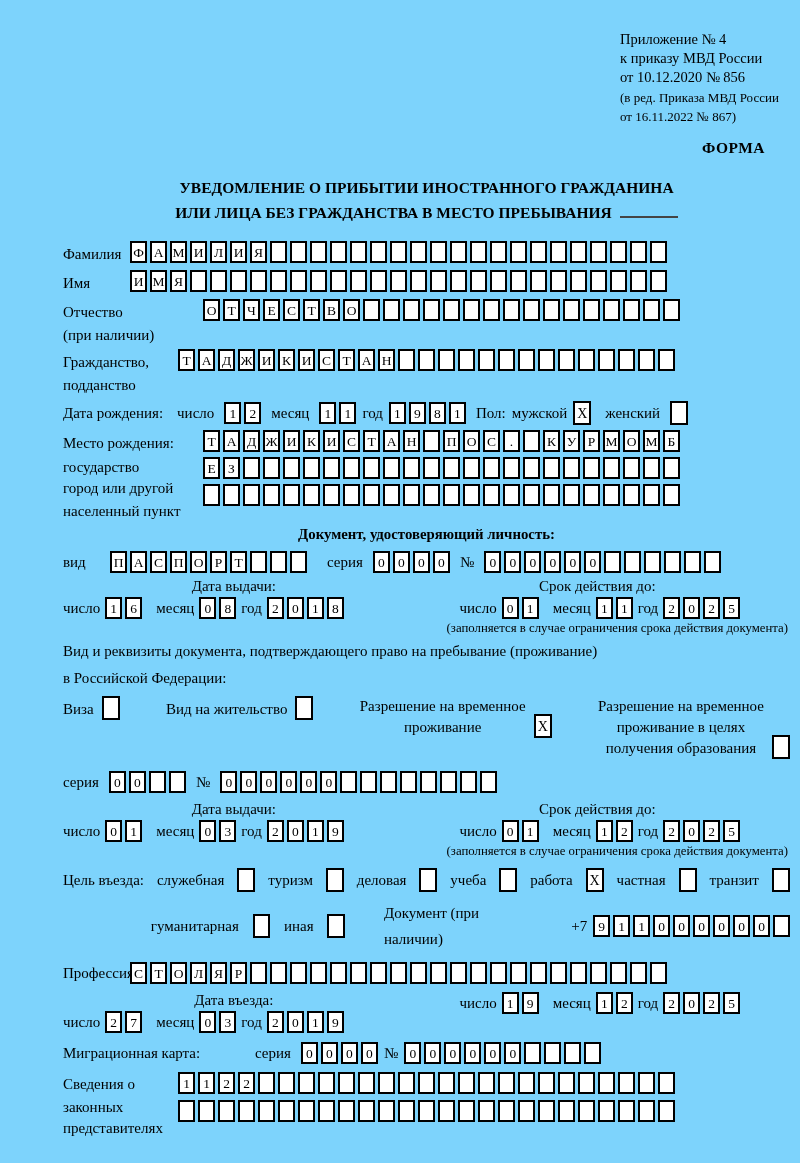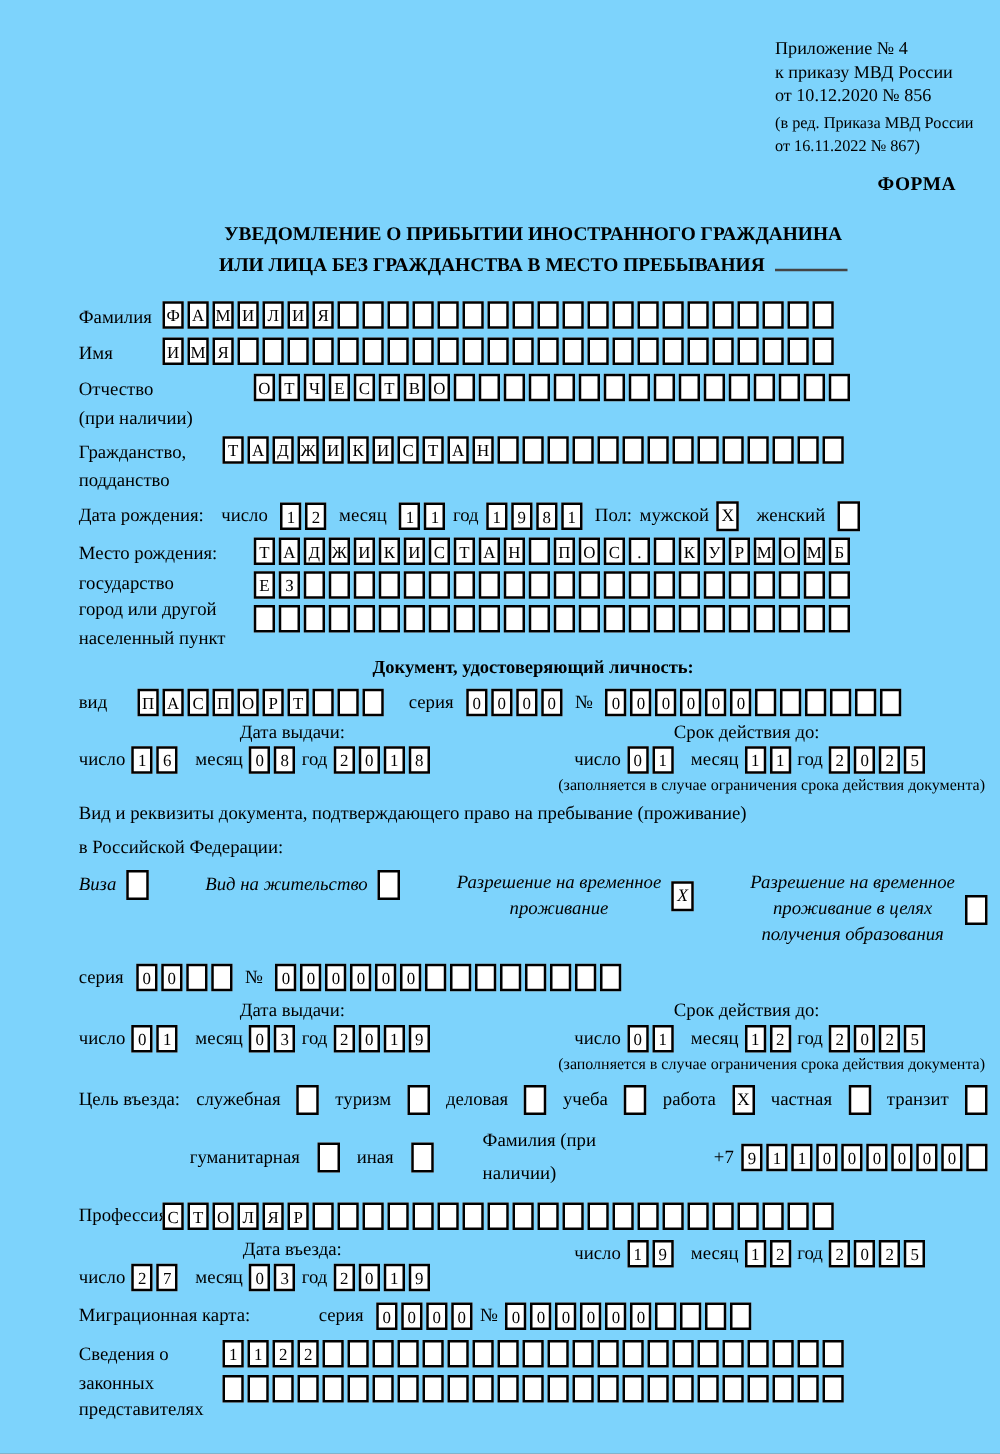--- a/index.html
+++ b/index.html
@@ -35,21 +35,21 @@
   .stack3 .frow{ margin-bottom:5px; }
   .center-bold { text-align:center; font-weight:bold; font-size:14.8px; margin:3px 0 6px 0; }
   .date-pair { display:flex; width:100%; margin-top:2px; }
   .date-col { display:flex; flex-direction:column; }
   .date-col .dp-head { text-align:center; font-size:15px; margin-bottom:2px; }
   .dp-row { display:flex; align-items:center; }
   .dp-row .dlbl { margin:0 5px; }
   .note { text-align:right; font-size:12.8px; margin:2px 0 4px 0; padding-right:2px; }
   .intro { font-size:15px; line-height:23px; margin-top:4px; }
   .opts { display:flex; justify-content:space-between; align-items:flex-start; margin-top:6px; width:100%; }
-  .opt { display:flex; align-items:center; gap:8px;font-style:italic; }
+  .opt { display:flex; align-items:flex-end; gap:8px; }
   .opt-lines { text-align:center; line-height:21px; }
   .purpose { display:flex; align-items:center; justify-content:space-between; margin-top:8px; }
   .purpose2 { display:flex; align-items:center; margin-top:7px; }
 </style>
 </head>
 <body>
 
 <div class="page">
   <div class="content">
 
@@ -560,21 +560,21 @@
         <span style="width:90px"></span>
         <span class="lbl">гуманитарная</span>
           <span class="gap14"></span>
         <span class="checkbox"></span>
           <span class="gap14"></span>
         <span class="lbl">иная</span>
           <span class="gap14"></span>
         <span class="checkbox"></span>
         <span class="gap20"></span>
           <span class="gap20"></span>
-        <span class="lbl">Фамилия (при наличии)</span>
+        <span class="lbl">Документ (при наличии)</span>
         <span class="gap20"></span>
           <span class="gap14"></span>
         <span class="lbl">+7</span>
           <span class="gap6"></span>
         <div class="cells">
             <span class="cell">9</span>
             <span class="cell">1</span>
             <span class="cell">1</span>
             <span class="cell">0</span>
             <span class="cell">0</span>

